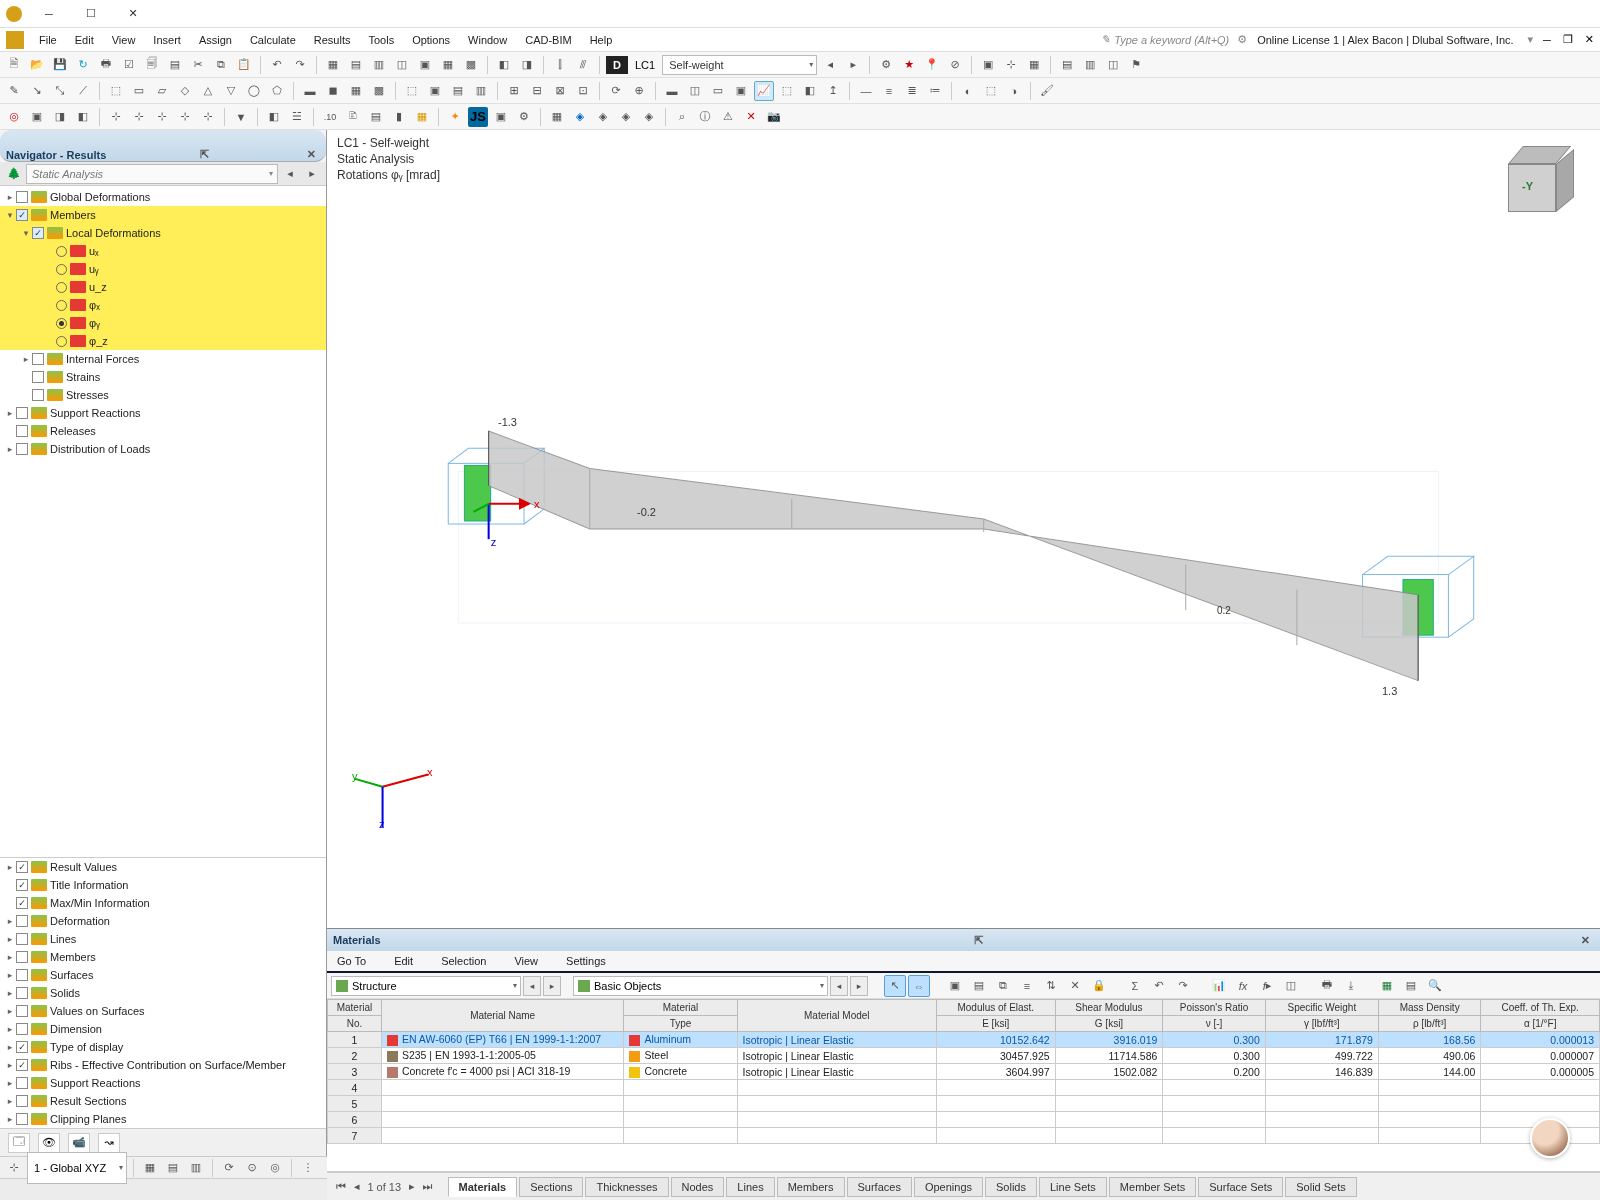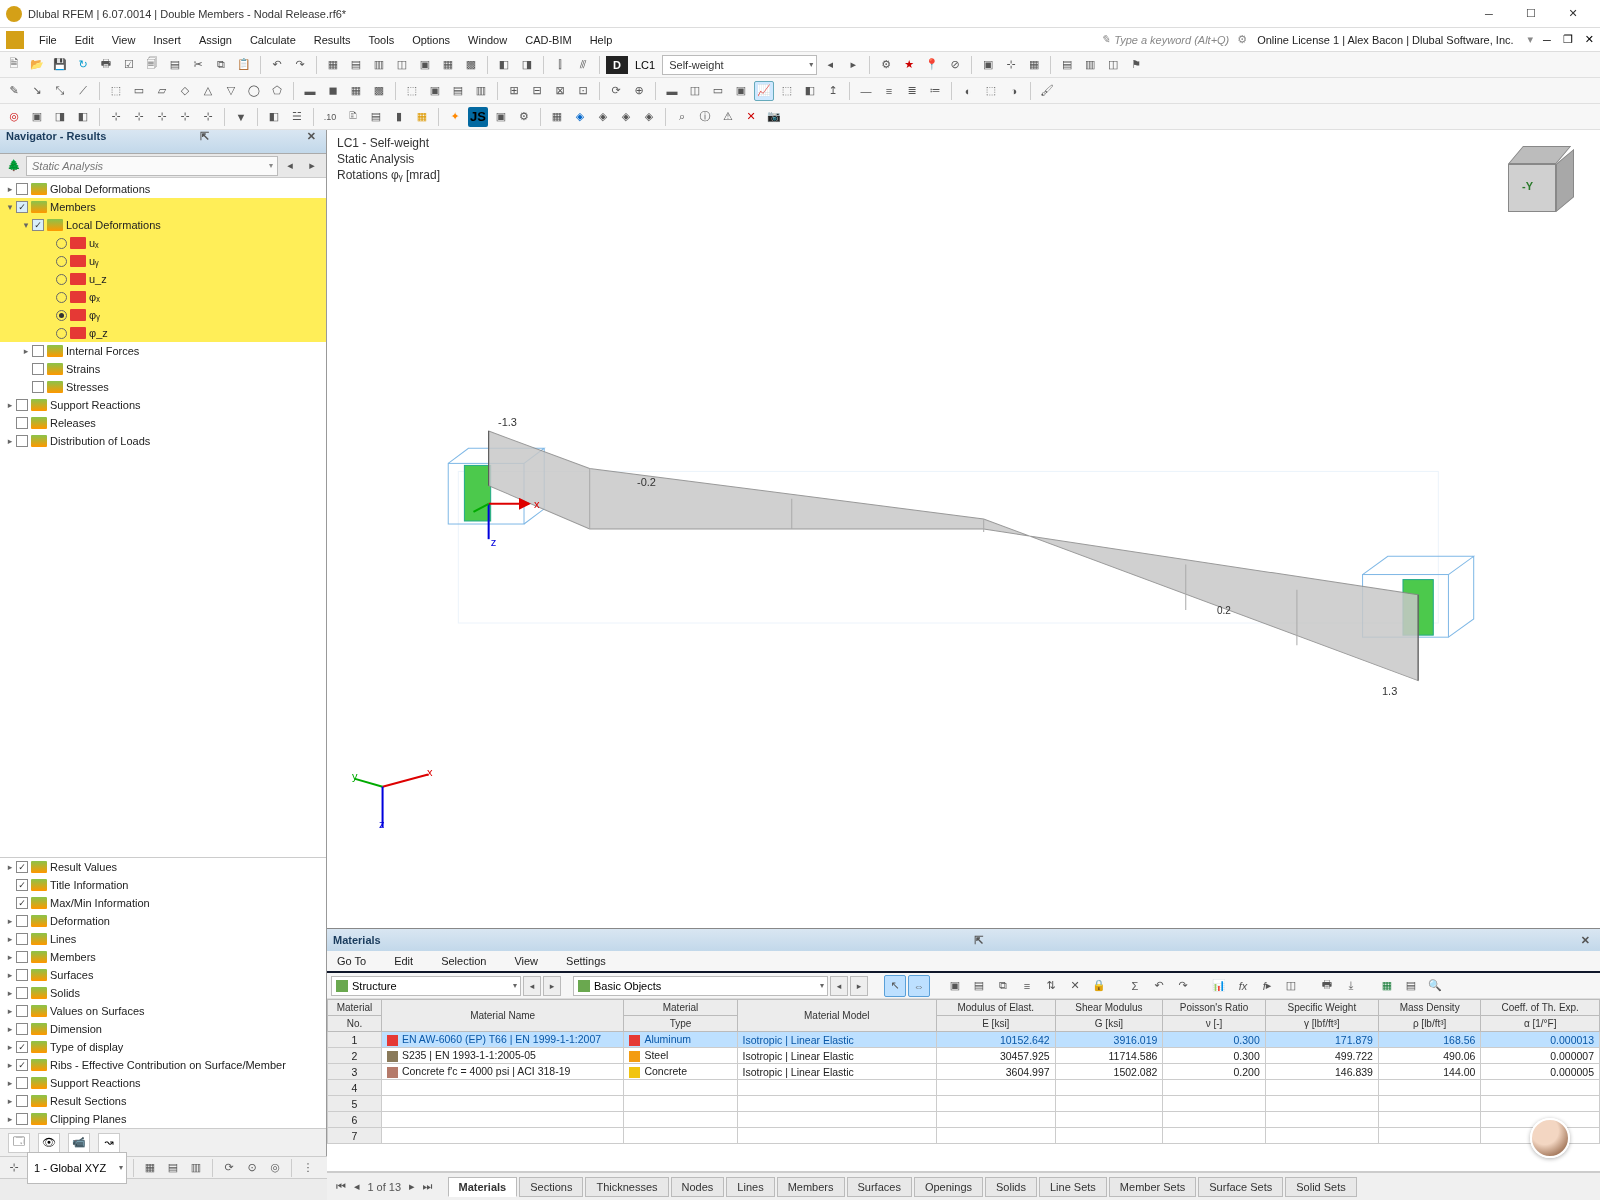--- a/index.html
+++ b/index.html
@@ -13,21 +13,21 @@
 .menu-bar .spacer { flex:1; }
 .menu-bar .keyword-box { display:flex; align-items:center; color:#888; font-style:italic; padding:0 8px; }
 .menu-bar .license { padding:0 10px; color:#222; }
 .toolbar-row { height:26px; background:#f7f7f7; display:flex; align-items:center; padding:0 4px; border-bottom:1px solid #e0e0e0; gap:3px; }
 .tb-btn { width:20px; height:20px; display:flex; align-items:center; justify-content:center; color:#555; border-radius:2px; }
 .tb-sep { width:1px; height:18px; background:#ccc; margin:0 3px; }
 .tb-dd { height:20px; border:1px solid #bbb; background:#fff; padding:0 16px 0 6px; display:flex; align-items:center; position:relative; color:#333; }
 .tb-dd::after { content:"▾"; position:absolute; right:3px; font-size:8px; color:#666; }
 .main { display:flex; height:calc(100% - 28px - 24px - 26px - 26px - 26px - 22px - 22px); }
 .nav-panel { width:327px; background:#f4f4f4; border-right:1px solid #999; display:flex; flex-direction:column; }
-.nav-header { height:24px; background:linear-gradient(#d9e6f2,#c2d8ea); border-bottom:1px solid #aaa; display:flex; align-items:flex-start; padding:0 6px; font-weight:600; color:#1a3b5c; }
+.nav-header { height:32px; background:linear-gradient(#d9e6f2,#c2d8ea); border-bottom:1px solid #aaa; display:flex; align-items:flex-end; padding:0 6px; font-weight:600; color:#1a3b5c;border-radius:11px; }
 .nav-header .pin { margin-left:auto; color:#555; padding:0 4px; }
 .nav-dd-row { height:24px; background:#e8e8e8; border-bottom:1px solid #ccc; display:flex; align-items:center; padding:0 4px; gap:2px; }
 .nav-dd { flex:1; border:1px solid #bbb; background:#fafafa; height:20px; display:flex; align-items:center; padding:0 5px; color:#777; font-style:italic; position:relative; }
 .nav-dd::after { content:"▾"; position:absolute; right:4px; font-size:8px; color:#888; font-style:normal; }
 .nav-tree { flex:1; background:#fff; overflow:auto; padding:2px 0; }
 .tree-row { display:flex; align-items:center; height:18px; padding-left:4px; color:#222; white-space:nowrap; }
 .tree-row.hl { background:#ffee58; }
 .tw { width:12px; text-align:center; color:#666; font-size:9px; }
 .cb { width:12px; height:12px; border:1px solid #888; background:#fff; margin-right:3px; display:inline-flex; align-items:center; justify-content:center; font-size:9px; color:#333; }
 .cb.partial { background:#d8eefa; }
@@ -74,21 +74,20 @@
 .status-dd::after { content:"▾"; position:absolute; right:3px; font-size:8px; color:#666; }
 .status-bar { height:22px; background:#ececec; border-top:1px solid #ccc; display:flex; align-items:center; font-size:10.5px; color:#333; }
 .status-bar .cell { border-left:1px solid #bbb; padding:0 10px; height:100%; display:flex; align-items:center; }
 .avatar { position:absolute; right:30px; bottom:42px; width:40px; height:40px; border-radius:50%; background:radial-gradient(circle at 35% 30%, #f3d6c2 40%, #8a5a3b 90%); border:2px solid #fff; box-shadow:0 1px 4px rgba(0,0,0,.3); }
 </style>
 </head>
 <body>
 
 <div class="title-bar">
   <div class="logo"></div>
-  <div class="title">Dlubal RFEM | 6.07.0014 | Double Members - Nodal Release.rf6*</div>
   <div class="win-btn">─</div>
   <div class="win-btn">☐</div>
   <div class="win-btn close">✕</div>
 </div>
 
 <div class="menu-bar">
   <span style="width:18px;height:18px;background:#d4a017;margin:0 6px;"></span>
   <span class="menu-item">File</span>
   <span class="menu-item">Edit</span>
   <span class="menu-item">View</span>
@@ -501,21 +500,21 @@
         <line x1="0" y1="0" x2="0" y2="40" stroke="#00d" stroke-width="2"></line>
       </g>
       <defs>
           <marker id="ar" markerWidth="6" markerHeight="6" refX="5" refY="3" orient="auto">
             <path d="M0,0 L6,3 L0,6 Z" fill="#d00"></path>
           </marker>
         </defs>
     </svg>
 
     <div class="vp-text" style="top:286px;left:171px;font-size:11px">-1.3</div>
-    <div class="vp-text" style="top:346px;left:310px;font-size:11px">-0.2</div>
+    <div class="vp-text" style="top:376px;left:310px;font-size:11px">-0.2</div>
     <div class="vp-text" style="top:475px;left:890px;font-size:10px">0.2</div>
     <div class="vp-text" style="top:555px;left:1055px;font-size:11px">1.3</div>
 
     <div class="vp-text" style="top:636px;left:100px;font-size:11px;color:#d00">x</div>
     <div class="vp-text" style="top:640px;left:25px;font-size:11px;color:#0a0">y</div>
     <div class="vp-text" style="top:688px;left:52px;font-size:11px;color:#00d">z</div>
     <div class="vp-text" style="bottom:10px;left:10px">max φᵧ : 1.3 | min φᵧ : -1.3 mrad</div>
 
     <div class="vp-cube">
       <div class="cube-face" style="width:48px;height:48px;left:8px;top:18px;"></div>

